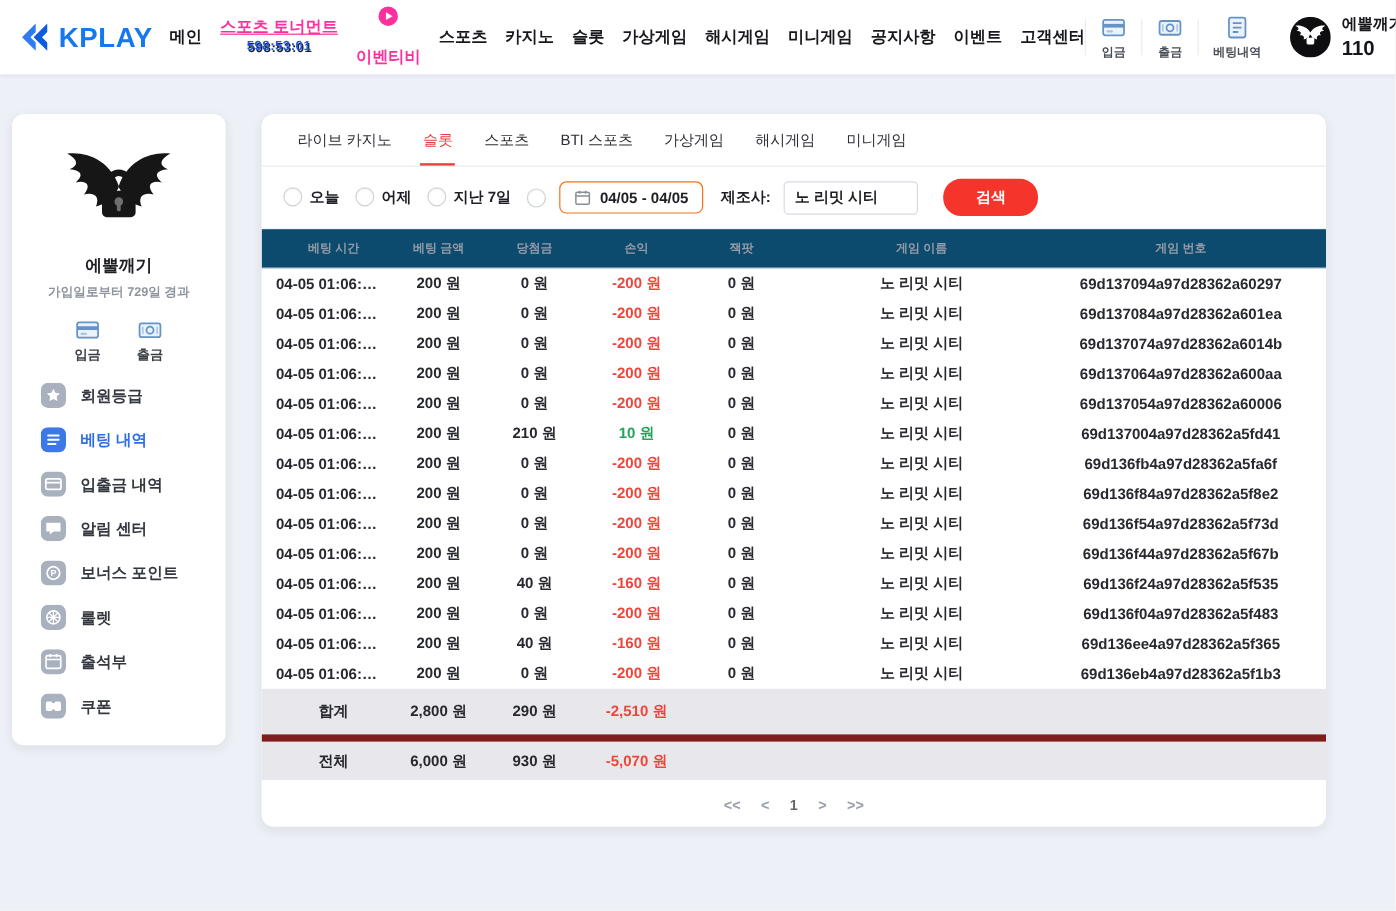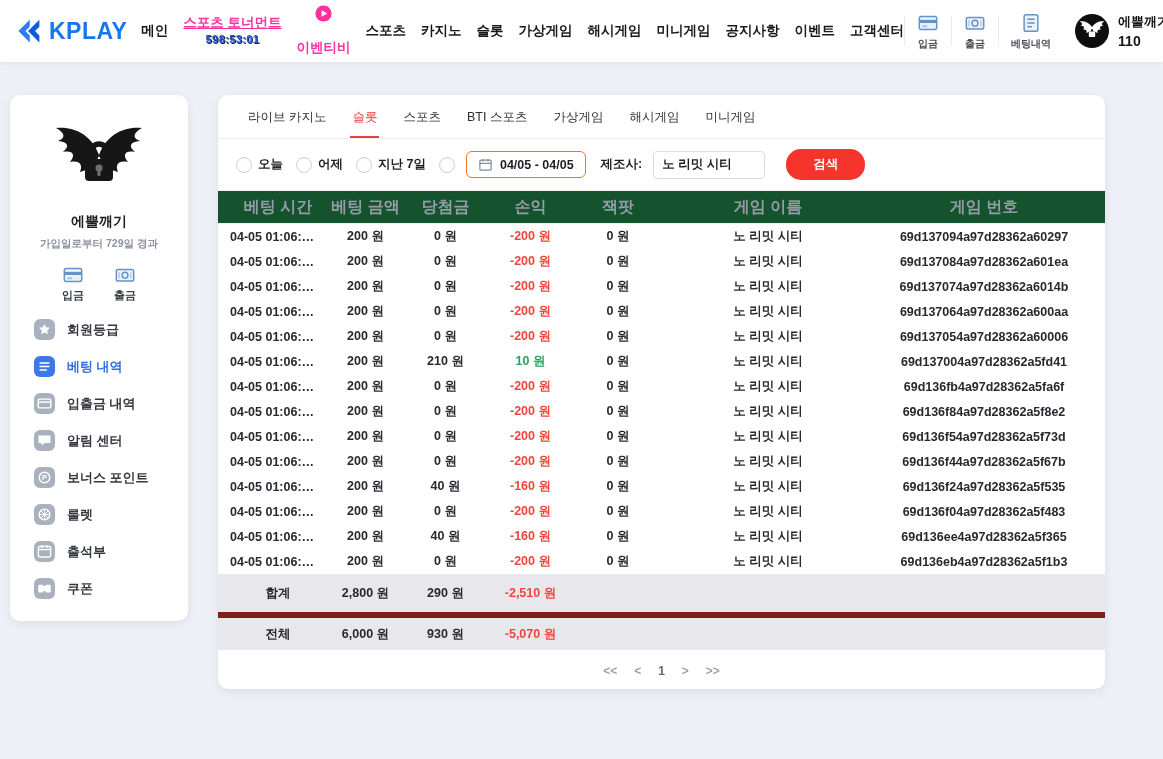--- a/index.html
+++ b/index.html
@@ -20,21 +20,21 @@
 .nav-timer{font-size:11px;font-weight:800;color:#2456d6;text-shadow:1px 1px 0 #18223c;letter-spacing:.4px;margin-top:1px}
 .nav-item.event{flex-direction:column;gap:18px}
 .nav-item.event .nav-label{color:#ff2f9e}
 .quick-actions{margin-left:auto;display:flex;align-items:stretch;height:100%}
 .qa-item{display:flex;flex-direction:column;align-items:center;justify-content:center;gap:3px;
   padding:0 12px;border-left:1px solid #ececf0;cursor:pointer}
 .qa-label{font-size:10px;color:#4a4f57;font-weight:600}
 .user-box{display:flex;align-items:center;gap:9px;margin-left:12px;cursor:pointer;flex-shrink:0}
 .user-name{font-size:13px;font-weight:800;color:#15161a}
 .user-points-row{display:flex;align-items:center;gap:5px;margin-top:2px}
-.user-points{font-size:14px;font-weight:800;color:#15161a}
+.user-points{font-size:17px;font-weight:800;color:#15161a}
 
 
 .sidebar{position:absolute;left:10px;top:95px;width:178px;background:#fff;border-radius:10px;
   box-shadow:0 3px 10px rgba(30,40,70,.08);padding:24px 0 14px}
 .emblem-wrap{display:flex;justify-content:center}
 .sidebar-username{margin-top:12px;text-align:center;font-size:14px;font-weight:800;color:#1d1e22}
 .sidebar-reg{margin-top:6px;text-align:center;font-size:10.5px;color:#8e949e;font-weight:600}
 .wallet-row{display:flex;justify-content:center;gap:30px;margin:13px 0 6px}
 .wallet-item{display:flex;flex-direction:column;align-items:center;gap:2px;cursor:pointer}
 .wallet-label{font-size:11px;color:#3c4046;font-weight:700}
@@ -43,35 +43,35 @@
 .side-item.active .side-label{color:#2f6fe4}
 
 
 .main-card{position:absolute;left:218px;top:95px;width:887px;background:#fff;border-radius:10px;
   box-shadow:0 3px 10px rgba(30,40,70,.08);overflow:hidden}
 .tabs{display:flex;gap:22px;padding:0 28px;border-bottom:1px solid #ececf0}
 .tab{padding:14px 2px 10px;font-size:12.5px;font-weight:400;color:#2c2e33;cursor:pointer;border-bottom:2px solid transparent}
 .tab.active{color:#e8403c;border-bottom-color:#e8403c}
 .filters{display:flex;align-items:center;gap:11px;padding:10px 18px;border-bottom:1px solid #f2f3f5}
 .radios{display:flex;align-items:center;gap:13px}
-.radio{display:flex;align-items:flex-end;gap:6px;cursor:pointer}
+.radio{display:flex;align-items:flex-start;gap:6px;cursor:pointer}
 .radio-circle{width:16px;height:16px;border-radius:50%;border:1px solid #cdd2d9;background:#fff;
   box-shadow:inset 0 1px 2px rgba(0,0,0,.05);flex-shrink:0}
 .radio-label{font-size:12.5px;font-weight:700;color:#1d1f24}
 .date-box{display:flex;align-items:center;gap:7px;border:1px solid #f97316;border-radius:6px;background:#fff;
   padding:5px 11px;cursor:pointer}
 .date-value{font-size:12.5px;font-weight:700;color:#1d1f24}
 .mfr-label{font-size:12.5px;font-weight:700;color:#1d1f24;margin-left:4px}
 .mfr-input{border:1px solid #d7dbe1;border-radius:4px;padding:6px 8px;font-size:12.5px;font-weight:700;
   color:#1d1f24;width:112px;font-family:inherit;outline:none}
 .search-btn{margin-left:10px;background:#f5352b;color:#fff;border:none;border-radius:15px;
   padding:7px 27px;font-size:12.5px;font-weight:700;cursor:pointer;font-family:inherit}
 
 .grid-row{display:grid;grid-template-columns:100px 75px 85px 85px 90px 210px 1fr;align-items:center;padding:0 10px}
-.thead{height:33px;border-bottom:1px solid #f0f1f3;background:#14532d;color:#959ca7;font-size:16px;font-weight:700}
+.thead{height:33px;border-bottom:1px solid #f0f1f3;background:#0c4a6e;color:#959ca7;font-size:10px;font-weight:700}
 .trow{height:25px;font-size:12.5px;font-weight:700;color:#27292e}
 .cell{text-align:center;overflow:hidden;text-overflow:ellipsis;white-space:nowrap}
 .cell.time{text-align:left;padding-left:2px}
 .profit.neg{color:#ef463c}
 .profit.pos{color:#27a35c}
 .summary-row{height:38px;background:#e8e8ec;font-size:12.5px;font-weight:700;color:#26282d}
 .summary-row + .summary-row{border-top:6px solid #7f1d1d}
 .pagination{display:flex;justify-content:center;align-items:center;gap:17px;padding:14px 0 11px;
   font-size:12px;font-weight:700;color:#9aa1ab}
 .page-btn{cursor:pointer}

